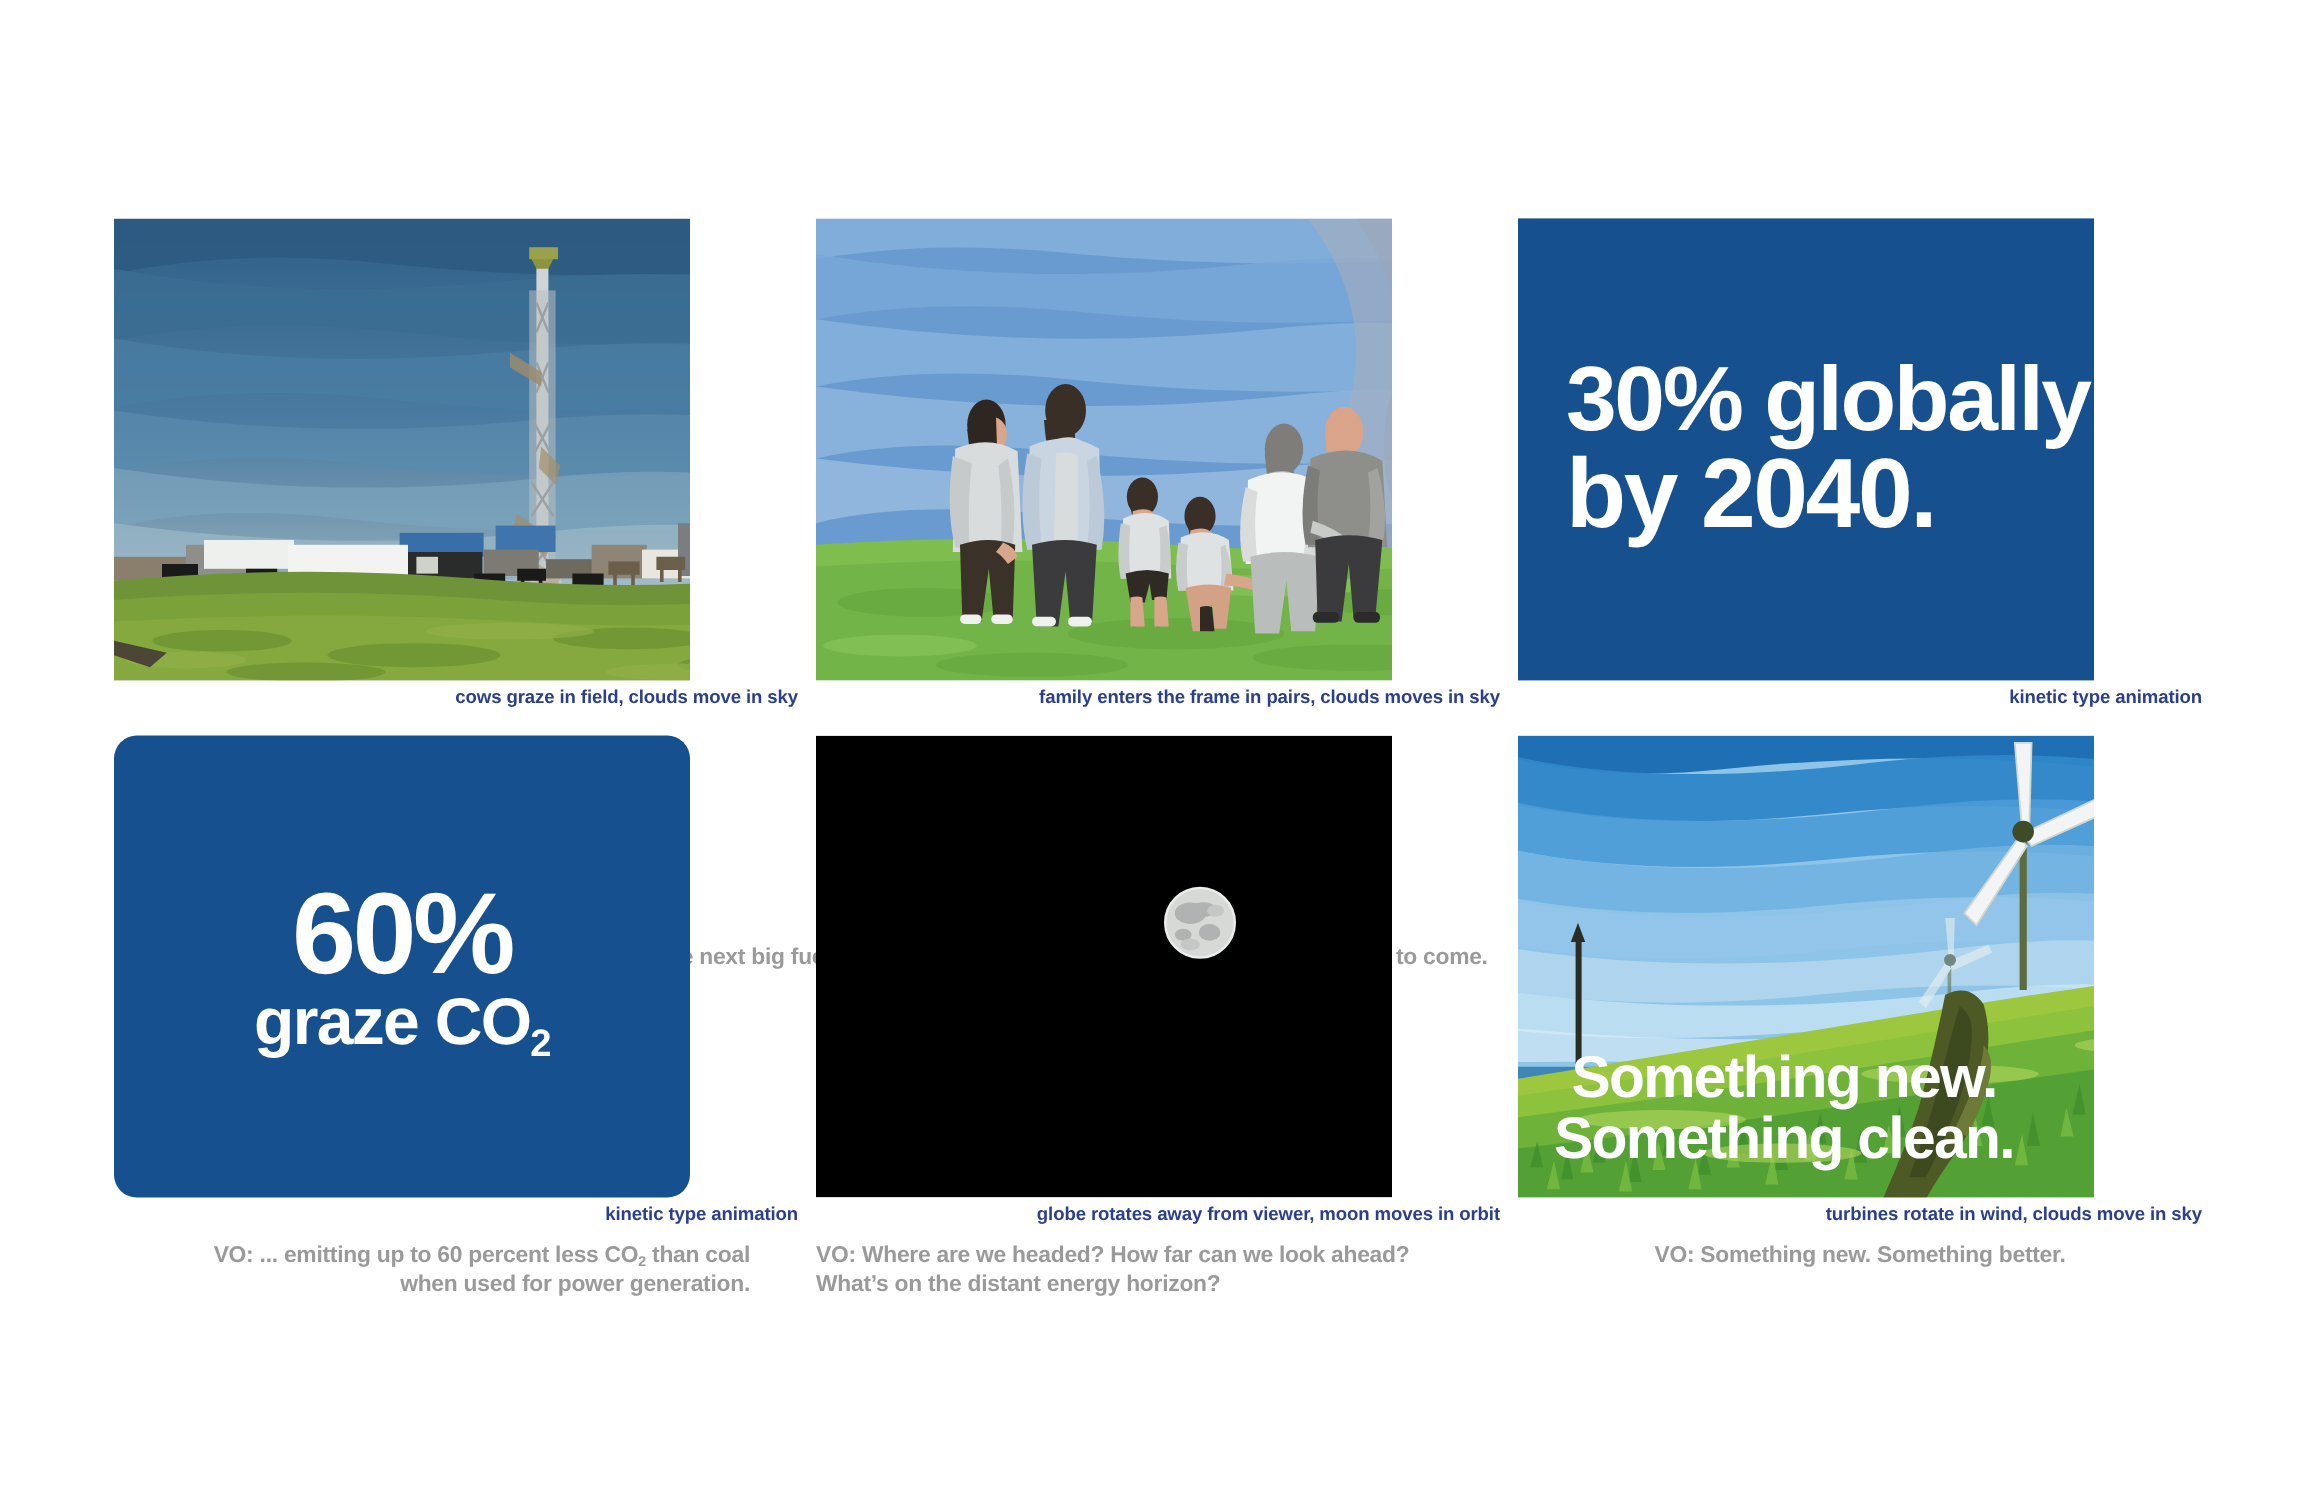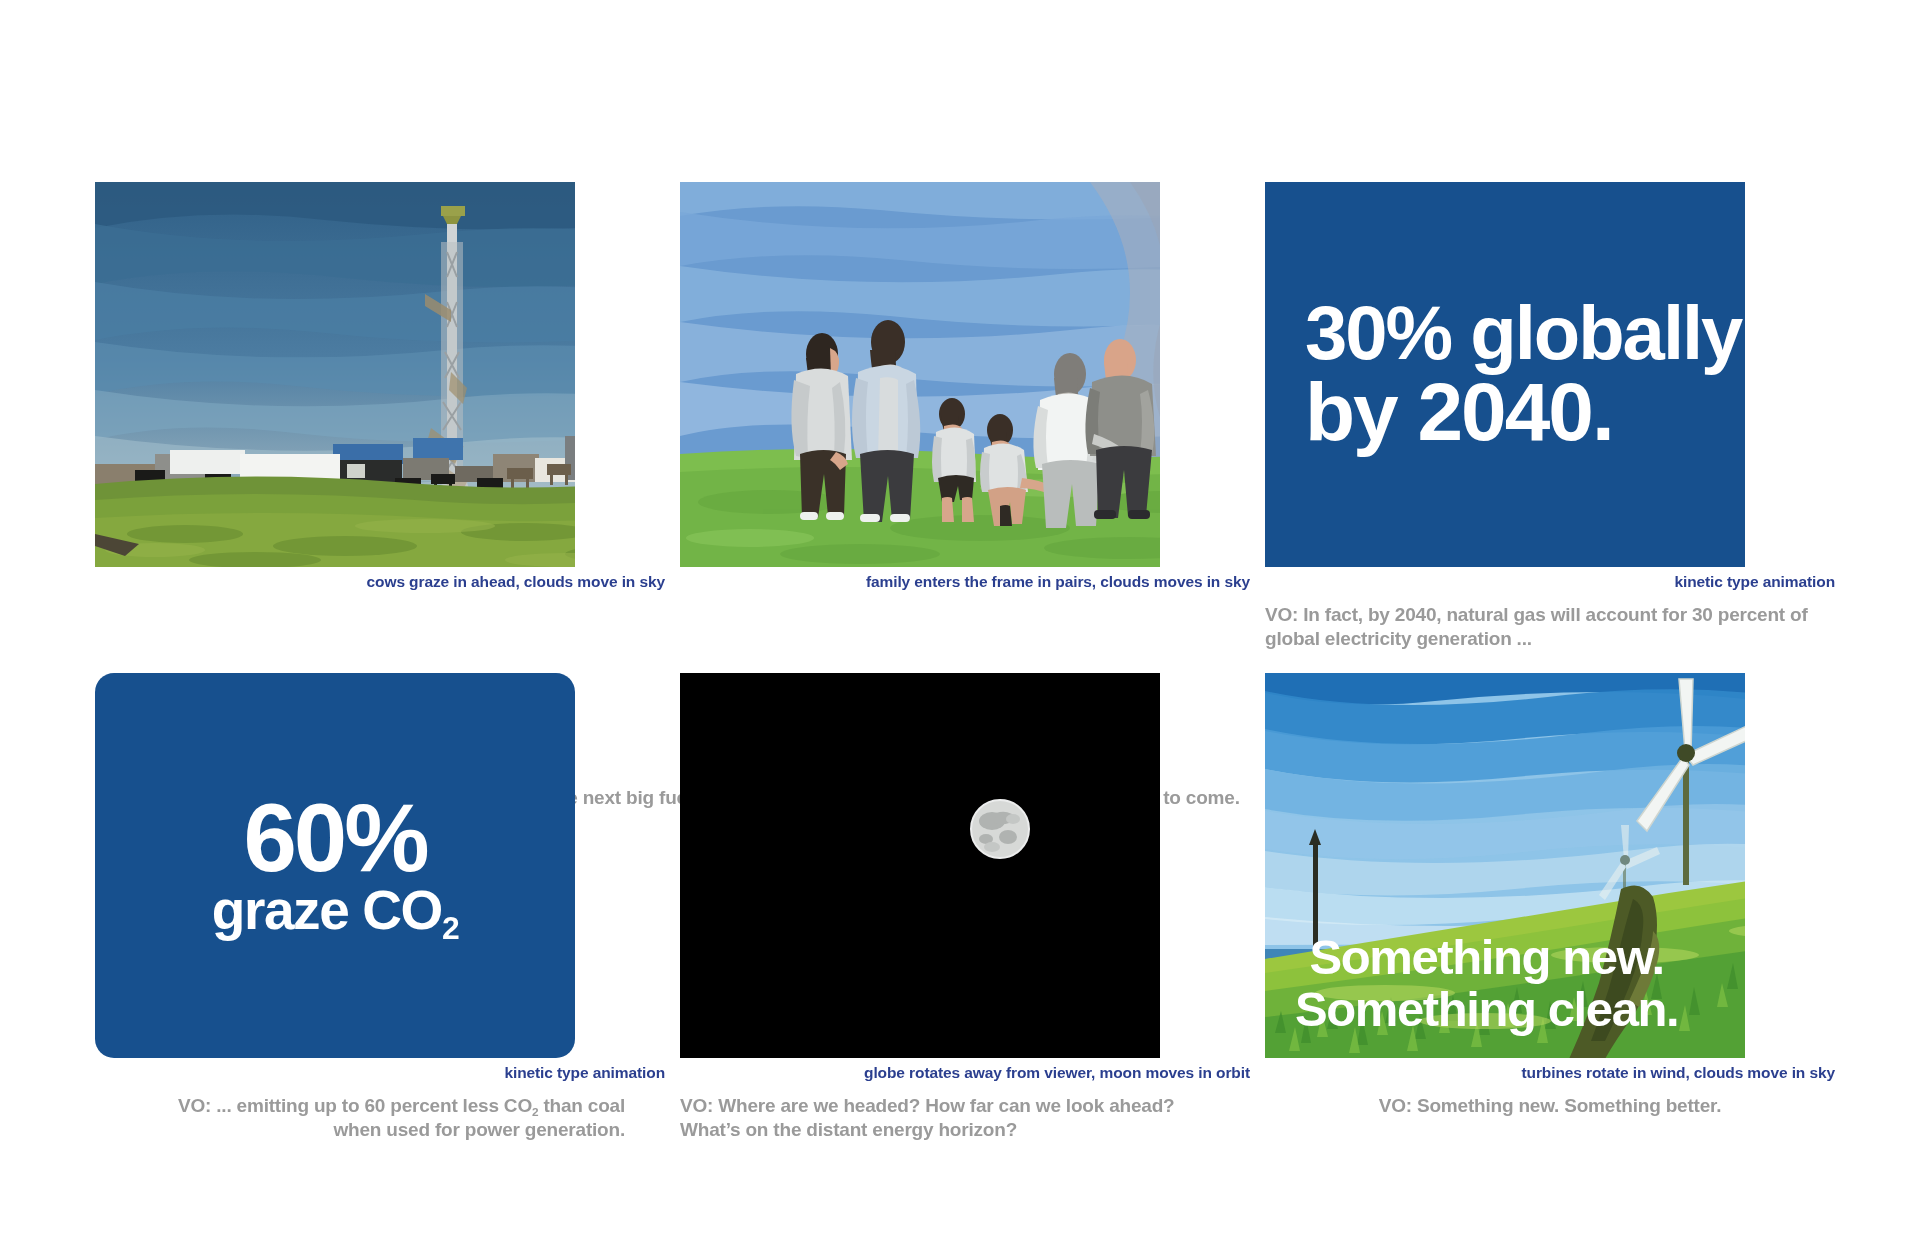--- a/index.html
+++ b/index.html
@@ -172,21 +172,21 @@
             </g>
             <g fill="#94b24a" opacity="0.6">
               <ellipse cx="330" cy="344" rx="70" ry="7"></ellipse>
               <ellipse cx="60" cy="368" rx="50" ry="7"></ellipse>
               <ellipse cx="470" cy="378" rx="60" ry="7"></ellipse>
             </g>
             <path d="M0,352 L44,362 L30,374 L0,364 Z" fill="#4c4636"></path>
           </svg>
         </div>
       </div>
-      <div class="dir-cap">cows graze in ahead, clouds move in sky</div>
+      <div class="dir-cap">cows graze in field, clouds move in sky</div>
     </div>
 
     <div class="cell">
       <div class="frame">
         <div class="scene">
           <svg viewBox="0 0 570 385" preserveAspectRatio="none">
             <rect x="0" y="0" width="570" height="385" fill="#6a9bd0"></rect>
             <path d="M0,0 L570,0 L570,30 Q380,46 200,28 Q90,18 0,34 Z" fill="#84b0dc" opacity="0.85"></path>
             <path d="M0,30 Q180,58 360,38 Q480,26 570,44 L570,78 Q400,96 220,78 Q100,66 0,84 Z" fill="#79a8d8" opacity="0.8"></path>
             <path d="M0,84 Q190,112 380,92 Q490,80 570,98 L570,136 Q400,154 210,134 Q90,122 0,140 Z" fill="#8cb6de" opacity="0.7"></path>
@@ -289,21 +289,20 @@
     </div>
 
     <div class="cell">
       <div class="frame" style="background:#17508e;">
         <div class="typeframe type-30">
           <div class="l1">30% globally</div>
           <div class="l2">by 2040.</div>
         </div>
       </div>
       <div class="dir-cap">kinetic type animation</div>
-      <div class="vo-cap" style="width:560px;">VO: In fact, by 2040, natural gas will account for 30 percent of global electricity generation ...</div>
     </div>
 
     <div class="cell">
       <div class="frame" style="background:#17508e;border-radius:19px;">
         <div class="typeframe type-60">
           <div class="big">60%</div>
           <div class="small"><span>graze CO</span><sub>2</sub></div>
         </div>
       </div>
       <div class="dir-cap">kinetic type animation</div>

